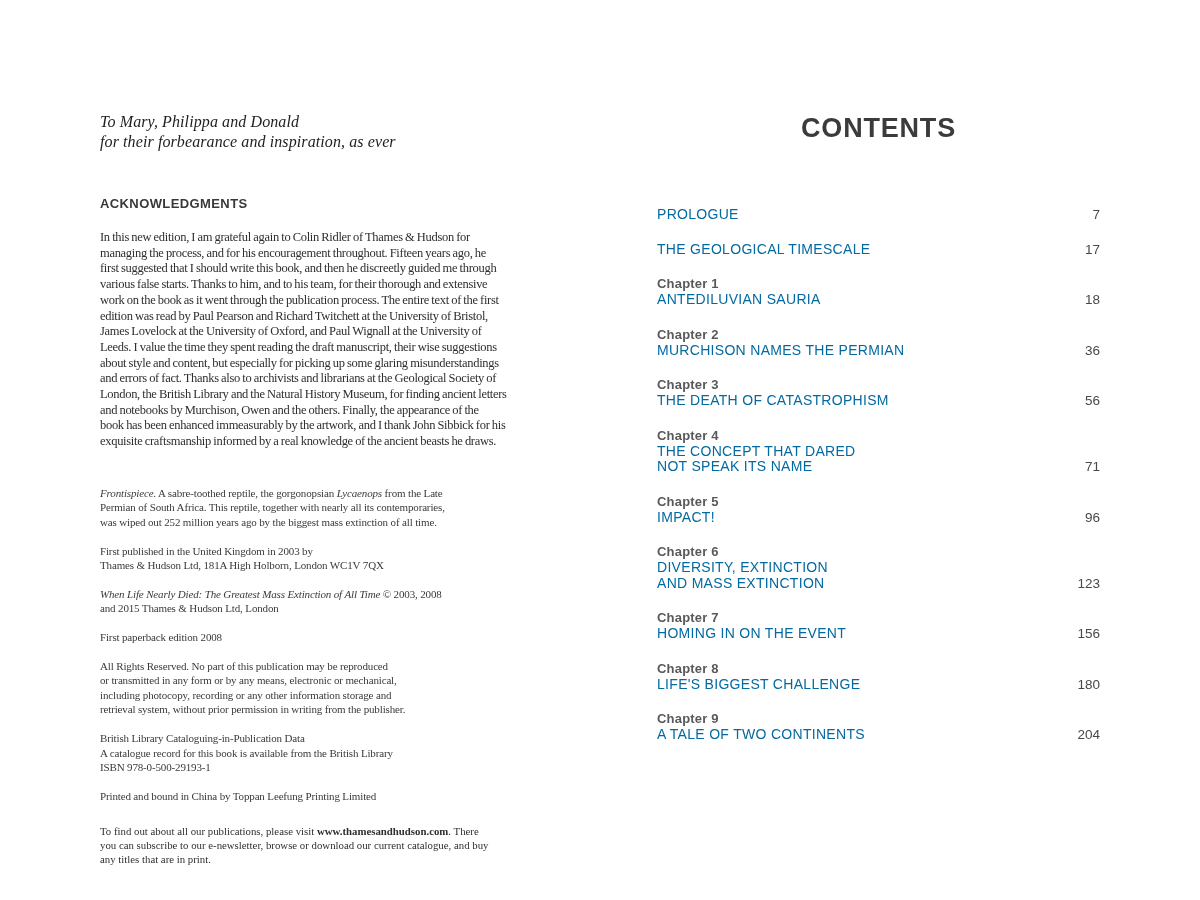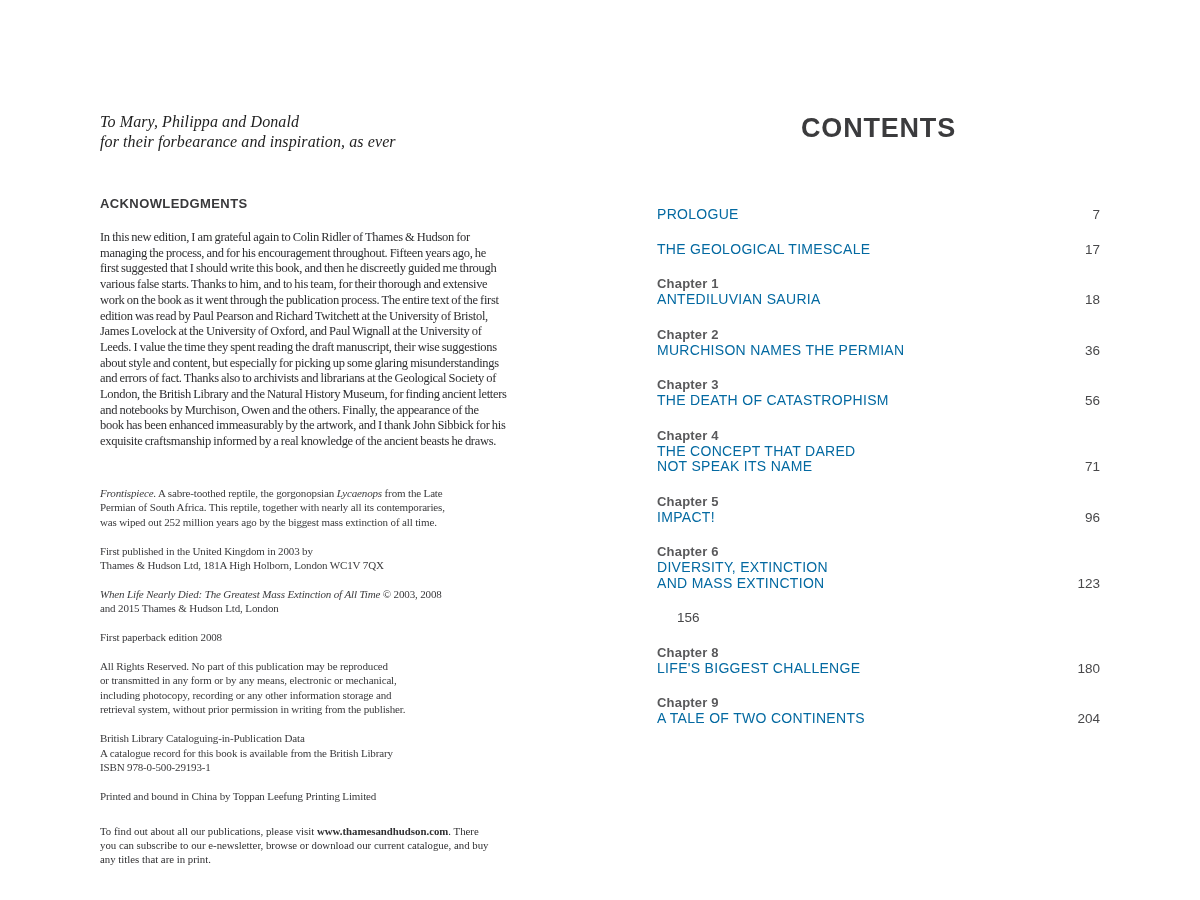--- a/index.html
+++ b/index.html
@@ -221,20 +221,24 @@
   <div class="toc-entry">
     <div class="toc-left">
       <div class="toc-chapter">Chapter 6</div>
       <div class="toc-title">DIVERSITY, EXTINCTION
 AND MASS EXTINCTION</div>
     </div>
     <div class="toc-page">123</div>
   </div>
 
   <div class="toc-entry">
+    <div class="toc-left">
+      <div class="toc-chapter">Chapter 7</div>
+      <div class="toc-title">HOMING IN ON THE EVENT</div>
+    </div>
     <div class="toc-page">156</div>
   </div>
 
   <div class="toc-entry">
     <div class="toc-left">
       <div class="toc-chapter">Chapter 8</div>
       <div class="toc-title">LIFE'S BIGGEST CHALLENGE</div>
     </div>
     <div class="toc-page">180</div>
   </div>

